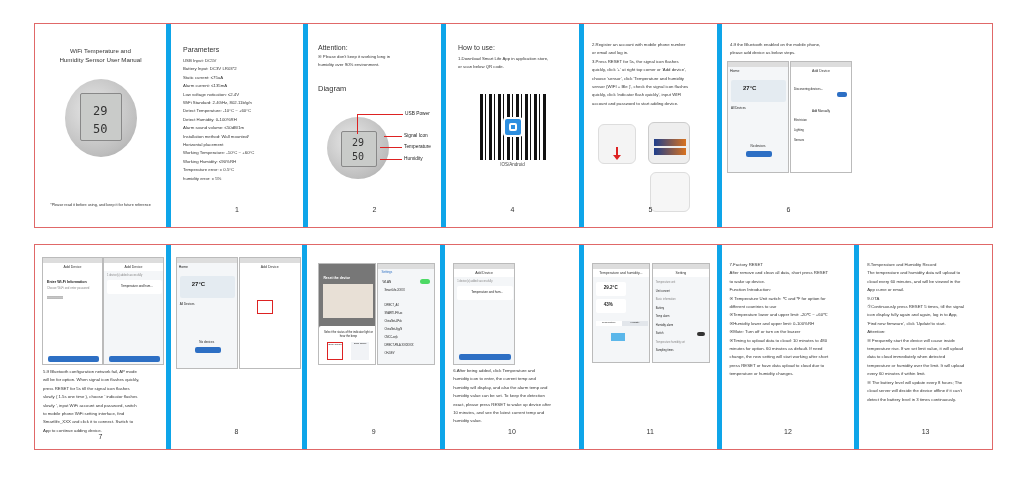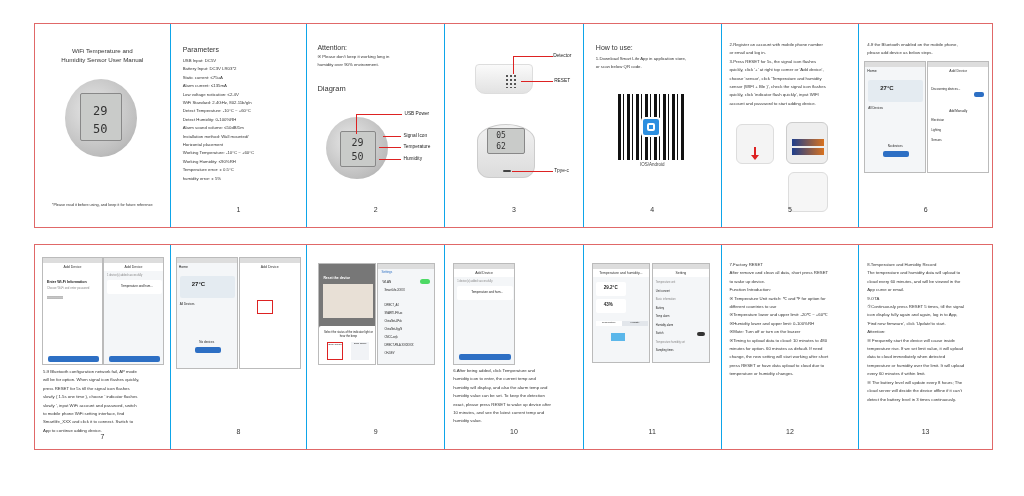--- a/index.html
+++ b/index.html
@@ -1,20 +1,20 @@
 <!DOCTYPE html>
 <html><head>
 <meta charset="utf-8">
 <style>
   *{box-sizing:border-box;margin:0;padding:0}
   html,body{width:1024px;height:496px;background:#fff;overflow:hidden;font-family:"Liberation Sans",sans-serif;color:#222}
   .row{position:absolute;left:34px;width:959px;display:flex;border:1px solid #e06868}
   .row.top{top:23px;height:205px}
   .row.bottom{top:244px;height:206px}
-  .panel{position:relative;height:100%;border-right:1px solid #0ea5e9;overflow:hidden}
+  .panel{position:relative;height:100%;border-right:5px solid #0ea5e9;overflow:hidden}
   .panel:last-child{border-right:none}
   .pnum{position:absolute;left:0;right:0;bottom:14px;text-align:center;font-size:7px;color:#333}
   .txt{font-size:4.3px;line-height:8.4px;color:#333}
   .h-title{font-size:6.2px;line-height:9px;text-align:center;color:#333}
   .h2{font-size:7px;color:#333}
   .phone{position:absolute;background:#f4f6f8;border:1px solid #bbb;overflow:hidden}
   .phone .bar{height:5px;background:#ddd}
   .phone .hdr{height:8px;font-size:3.5px;text-align:center;line-height:8px;color:#333;background:#fff}
   .btn-blue{position:absolute;background:#2d6fc4;border-radius:2px}
   .card{position:absolute;background:#fff;border-radius:2px}
@@ -80,38 +80,20 @@
     <div class="clabel" style="left:97px;top:87px">USB Power</div>
     <div class="callout" style="left:76px;top:112px;width:18px"></div>
     <div class="clabel" style="left:96px;top:109px">Signal Icon</div>
     <div class="callout" style="left:72px;top:123px;width:22px"></div>
     <div class="clabel" style="left:96px;top:120px">Temperature</div>
     <div class="callout" style="left:72px;top:135px;width:22px"></div>
     <div class="clabel" style="left:96px;top:132px">Humidity</div>
     <div class="pnum">2</div>
   </div>
 
-  <div class="panel" style="width:139px">
-    <div style="position:absolute;left:30px;top:40px;width:58px;height:30px;background:linear-gradient(#fafafa,#e2e2e2);border-radius:4px 4px 10px 10px;border:1px solid #ddd"></div>
-    <div style="position:absolute;left:60px;top:50px;width:12px;height:14px;background:radial-gradient(circle,#555 0.8px,transparent 1.2px) 0 0/4px 4px"></div>
-    <div class="callout-v" style="left:68px;top:32px;height:18px"></div>
-    <div class="callout" style="left:68px;top:32px;width:40px"></div>
-    <div class="clabel" style="left:108px;top:29px">Detector</div>
-    <div class="callout" style="left:76px;top:57px;width:32px"></div>
-    <div class="clabel" style="left:109px;top:54px">RESET</div>
-    <div style="position:absolute;left:32px;top:100px;width:58px;height:54px;background:linear-gradient(#f2f2f2,#dcdcdc);border-radius:50% 50% 12px 12px/30% 30% 12px 12px;border:1px solid #ccc"></div>
-    <div class="lcd" style="left:42px;top:104px;width:38px;height:26px">
-      <div style="position:absolute;left:8px;top:2px;font-size:8px">05</div>
-      <div style="position:absolute;left:8px;top:13px;font-size:8px">62</div>
-    </div>
-    <div style="position:absolute;left:58px;top:146px;width:8px;height:2px;background:#444;border-radius:1px"></div>
-    <div class="callout" style="left:67px;top:147px;width:41px"></div>
-    <div class="clabel" style="left:109px;top:144px">Tpye-c</div>
-    <div class="pnum">3</div>
-  </div>
 
   <div class="panel" style="width:138px;padding:20px 0 0 12px">
     <div class="h2">How to use:</div>
     <div class="txt" style="margin-top:4px">1.Download Smart Life App in application store,</div>
     <div class="txt">or scan below QR code.</div>
     <div class="qr" style="left:34px;top:70px;width:66px;height:66px"></div>
     <div style="position:absolute;left:57px;top:93px;width:20px;height:20px;background:#2d8fe0;border-radius:4px;border:2px solid #fff">
       <div style="position:absolute;left:4px;top:4px;width:8px;height:8px;border:2px solid #fff;border-radius:2px"></div>
     </div>
     <div style="position:absolute;left:0;right:0;top:138px;font-size:4.5px;text-align:center;color:#444">IOS/Android</div>

